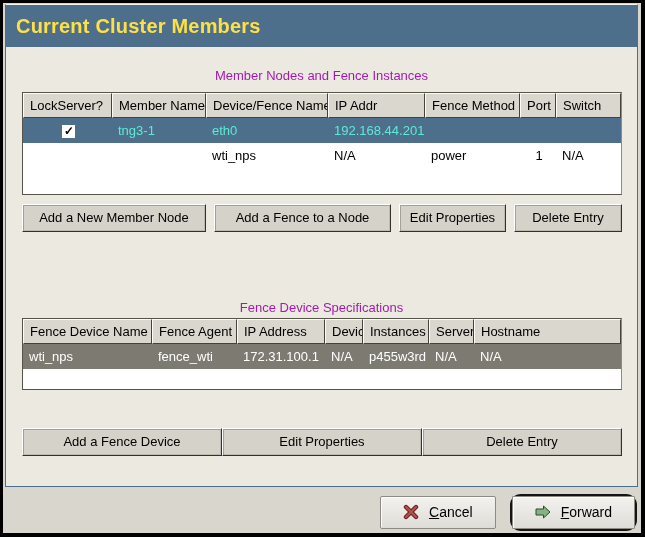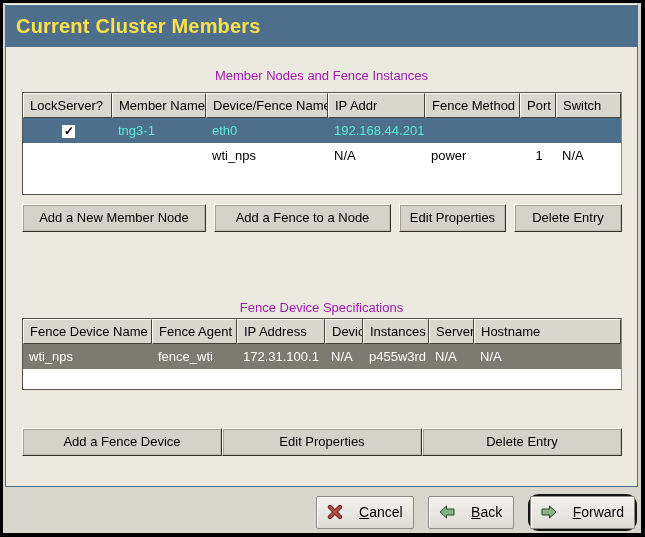--- a/index.html
+++ b/index.html
@@ -77,23 +77,23 @@
   }
   .footer{
     position:absolute; right:4px; top:489px; height:40px;
     display:flex; gap:14px; align-items:center;
   }
   .gtk2-btn{
     height:33px; min-width:86px;
     background:linear-gradient(#f3f2ef,#dedcd6);
     border:1px solid #8d8a83; border-radius:2px;
     box-shadow:inset 1px 1px 0 #fcfcfb;
-    display:flex; align-items:center; justify-content:center; gap:16px;
+    display:flex; align-items:center; justify-content:center; gap:10px;
     font-family:"Liberation Sans", sans-serif; font-size:14px; color:#000;
-    padding:0 10px; cursor:default;
+    padding:0 22px; cursor:default;
   }
   .default-ring{
     border:2px solid #141414; border-radius:11px; padding:0;
     background:#141414; display:flex;
   }
   .icon16{ width:16px; height:16px; display:inline-block; flex:0 0 16px; }
   .mn u{ text-decoration:underline; text-underline-offset:1px; }
 </style>
 </head>
 <body>
@@ -205,26 +205,20 @@
     </div>
 
     <div class="footer">
       <button class="gtk2-btn">
         <svg class="icon16" viewBox="0 0 16 16">
           <path d="M3 3 L13 13 M13 3 L3 13" stroke="#6e2020" stroke-width="4.4" stroke-linecap="round" fill="none"></path>
           <path d="M3 3 L13 13 M13 3 L3 13" stroke="#b05050" stroke-width="2.4" stroke-linecap="round" fill="none"></path>
         </svg>
         <span class="mn" id="cancel-label"><u>C</u>ancel</span>
       </button>
-      <button class="gtk2-btn">
-        <svg class="icon16" viewBox="0 0 16 16">
-          <polygon points="1,8 7.5,2 7.5,5 15,5 15,11 7.5,11 7.5,14" fill="#86b286" stroke="#2c4c28" stroke-width="1"></polygon>
-        </svg>
-        <span class="mn" id="back-label"><u>B</u>ack</span>
-      </button>
       <span class="default-ring">
         <button class="gtk2-btn" style="border-radius:1px;">
           <svg class="icon16" viewBox="0 0 16 16">
             <polygon points="15,8 8.5,2 8.5,5 1,5 1,11 8.5,11 8.5,14" fill="#86b286" stroke="#2c4c28" stroke-width="1"></polygon>
           </svg>
           <span class="mn" id="forward-label"><u>F</u>orward</span>
         </button>
       </span>
     </div>
   </div>

